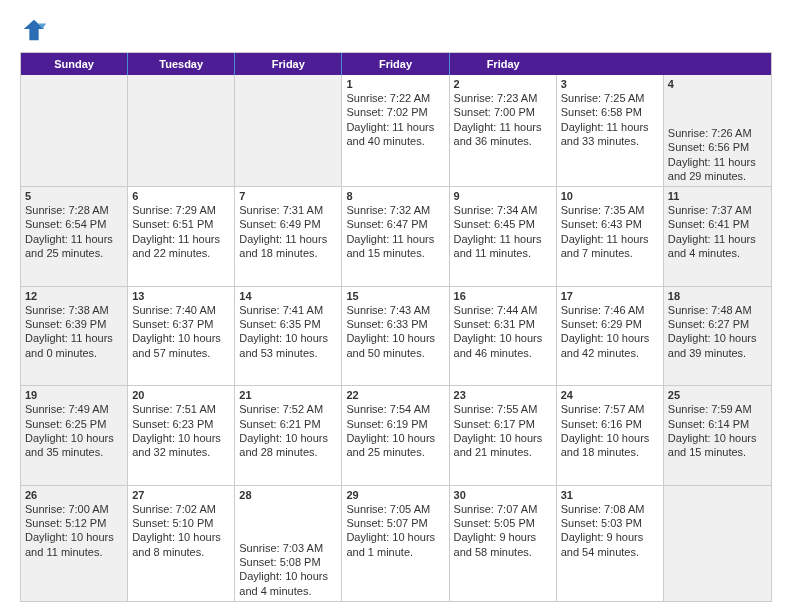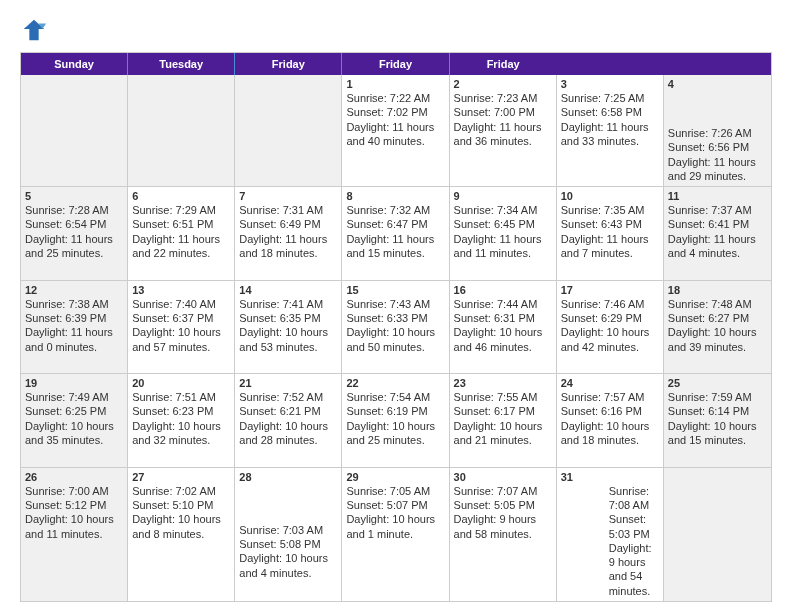--- a/index.html
+++ b/index.html
@@ -354,21 +354,21 @@
           </div>
           <div class="cal-cell">
             <div class="day-num">30</div>
             <div class="cell-text" style="white-space: pre-line;">Sunrise: 7:07 AM
 Sunset: 5:05 PM
 Daylight: 9 hours
 and 58 minutes.</div>
           </div>
           <div class="cal-cell">
             <div class="day-num">31</div>
-            <div class="cell-text" style="white-space: pre-line; margin-left: 48px;">Sunrise: 7:08 AM
+            <div class="cell-text" style="white-space: pre-line;">Sunrise: 7:08 AM
 Sunset: 5:03 PM
 Daylight: 9 hours
 and 54 minutes.</div>
           </div>
           <div class="cal-cell shaded empty"></div>
         </div>
       </div>
   </div>
 </div>
 

